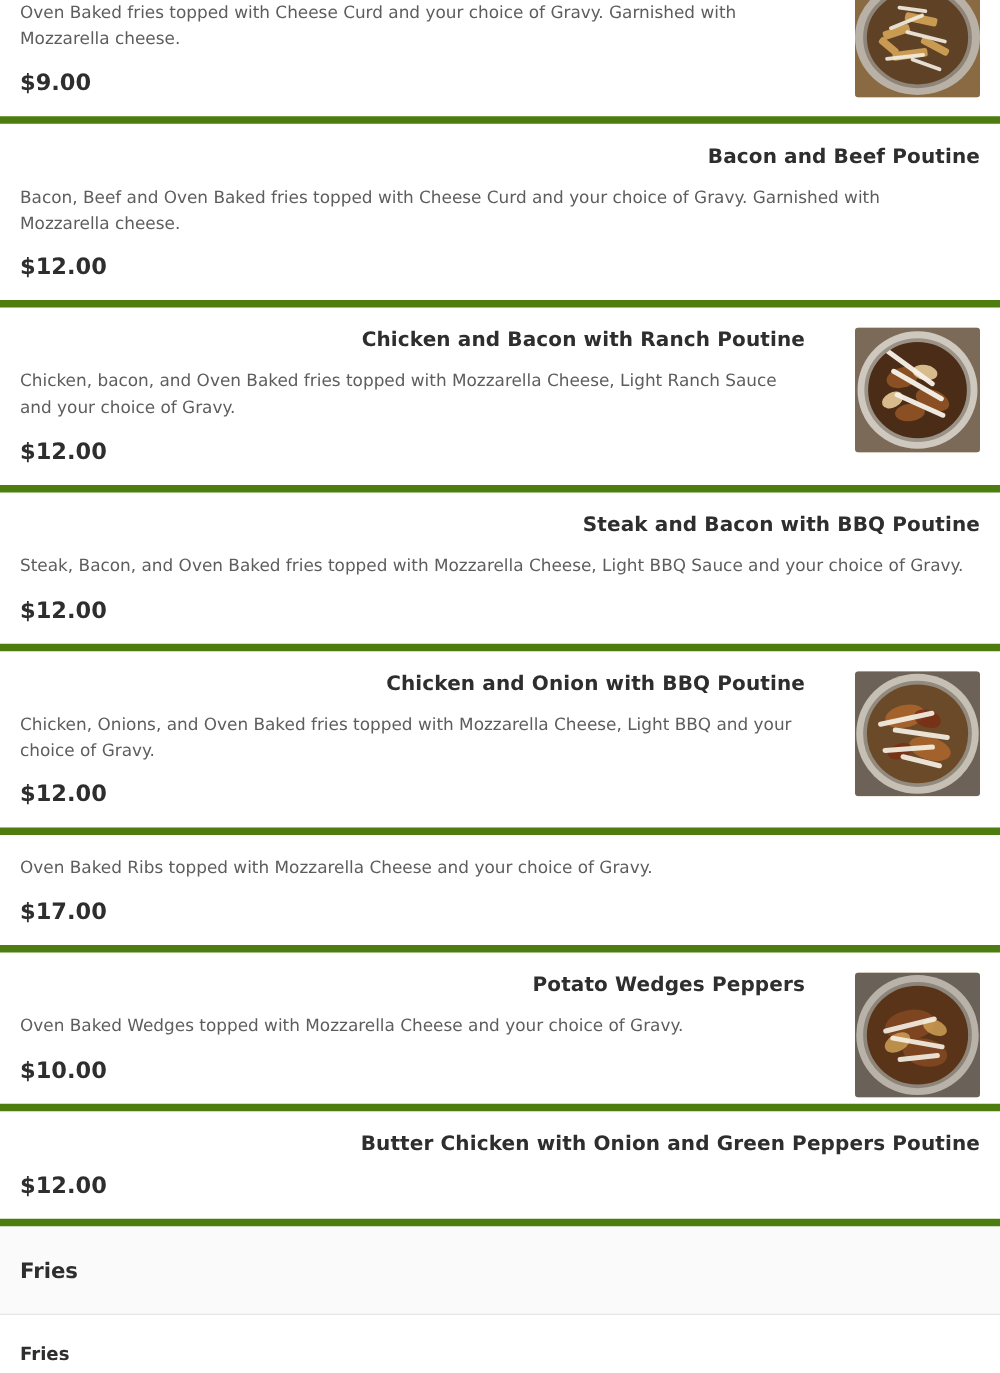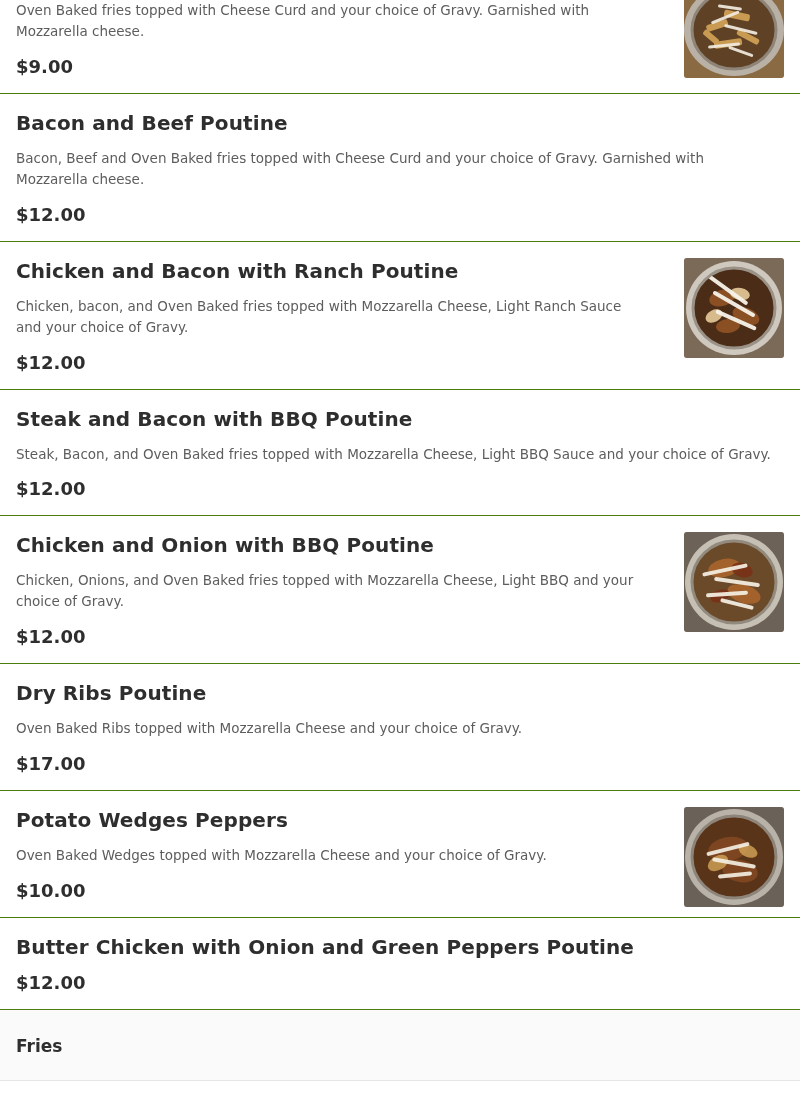--- a/index.html
+++ b/index.html
@@ -12,42 +12,43 @@
     height: 1098px;
     overflow: hidden;
     font-family: "DejaVu Sans", "Liberation Sans", sans-serif;
     color: #3b3b3b;
   }
   .menu {
     width: 800px;
   }
   .item {
     position: relative;
-    border-bottom: 1px solid #4d7c0f;
+    border-bottom: 6px solid #4d7c0f;
     padding: 16px 16px 16px 16px;
     box-sizing: border-box;
     min-height: 92px;
   }
   .item.first {
     padding-top: 0;
     min-height: 0;
   }
   .item-body {
     padding-right: 0;
   }
   .item.has-image .item-body {
     padding-right: 140px;
   }
   .item-title {
-    font-size: 20px;
+    font-size: 16px;
     font-weight: bold;
     color: #2e2e2e;
     letter-spacing: 0.1px;
     margin: 0 0 12px 0;
     line-height: 1.3;
+    text-align: right;
   }
   .item-desc {
     font-size: 13.5px;
     color: #5d5d5d;
     line-height: 1.55;
     margin: 0 0 14px 0;
     max-width: 760px;
   }
   .item-price {
     font-size: 18px;
@@ -201,21 +202,20 @@
           <rect x="22" y="60" width="42" height="4" rx="2" transform="rotate(-4 43 62)"></rect>
           <rect x="36" y="70" width="34" height="4" rx="2" transform="rotate(14 53 72)"></rect>
         </g>
         <ellipse cx="50" cy="50" rx="42" ry="41" fill="none" stroke="#938a7e" stroke-width="3"></ellipse>
       </svg>
     </div>
   </div>
 
   <div class="item">
     <div class="item-body">
-      <h3 class="item-title">Dry Ribs Poutine</h3>
       <p class="item-desc">Oven Baked Ribs topped with Mozzarella Cheese and your choice of Gravy.</p>
       <p class="item-price">$17.00</p>
     </div>
   </div>
 
   <div class="item has-image">
     <div class="item-body">
       <h3 class="item-title">Potato Wedges Peppers</h3>
       <p class="item-desc">Oven Baked Wedges topped with Mozzarella Cheese and your choice of Gravy.</p>
       <p class="item-price">$10.00</p>

